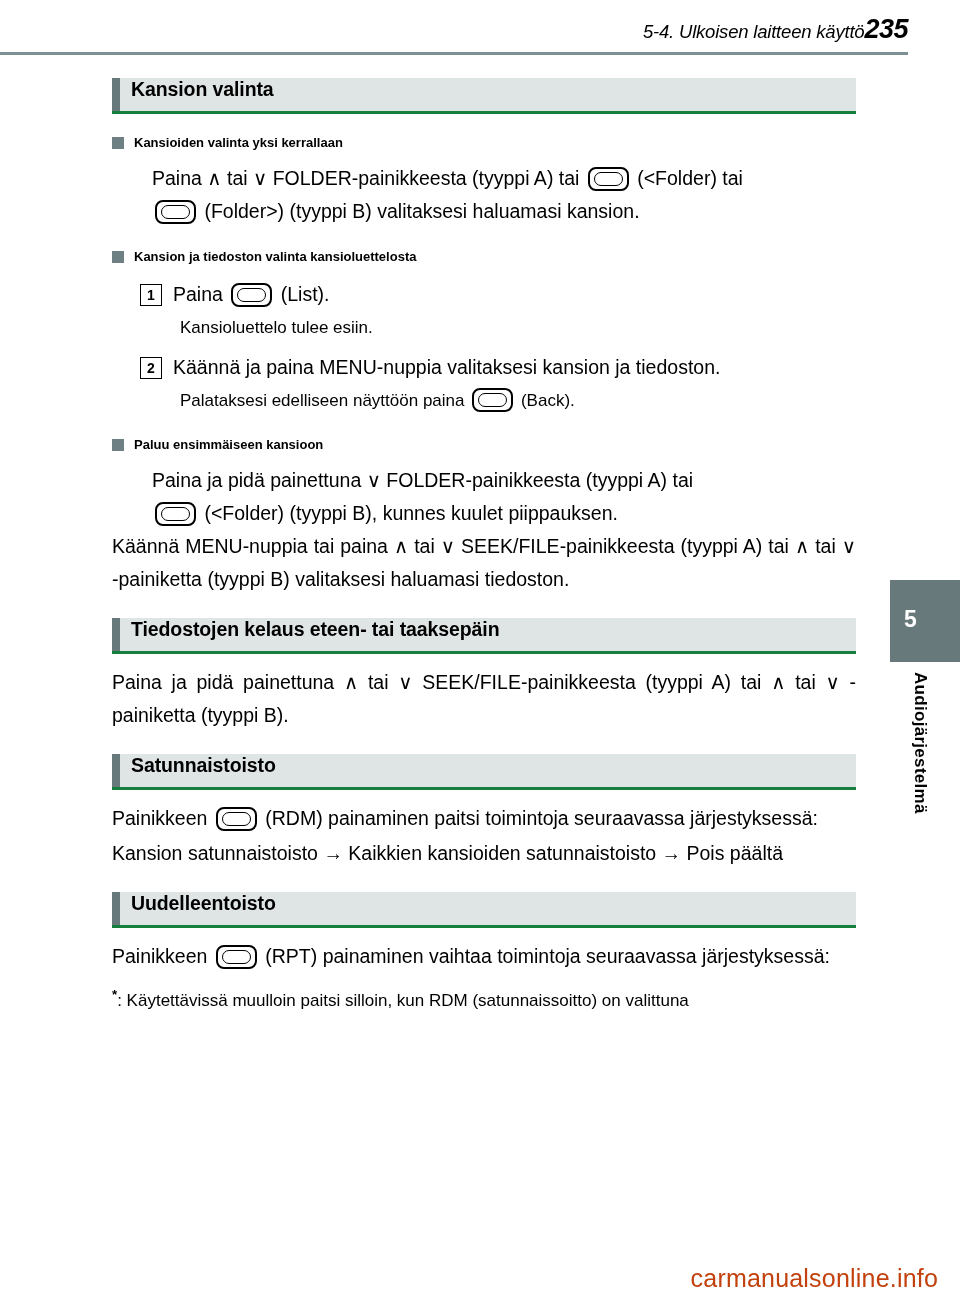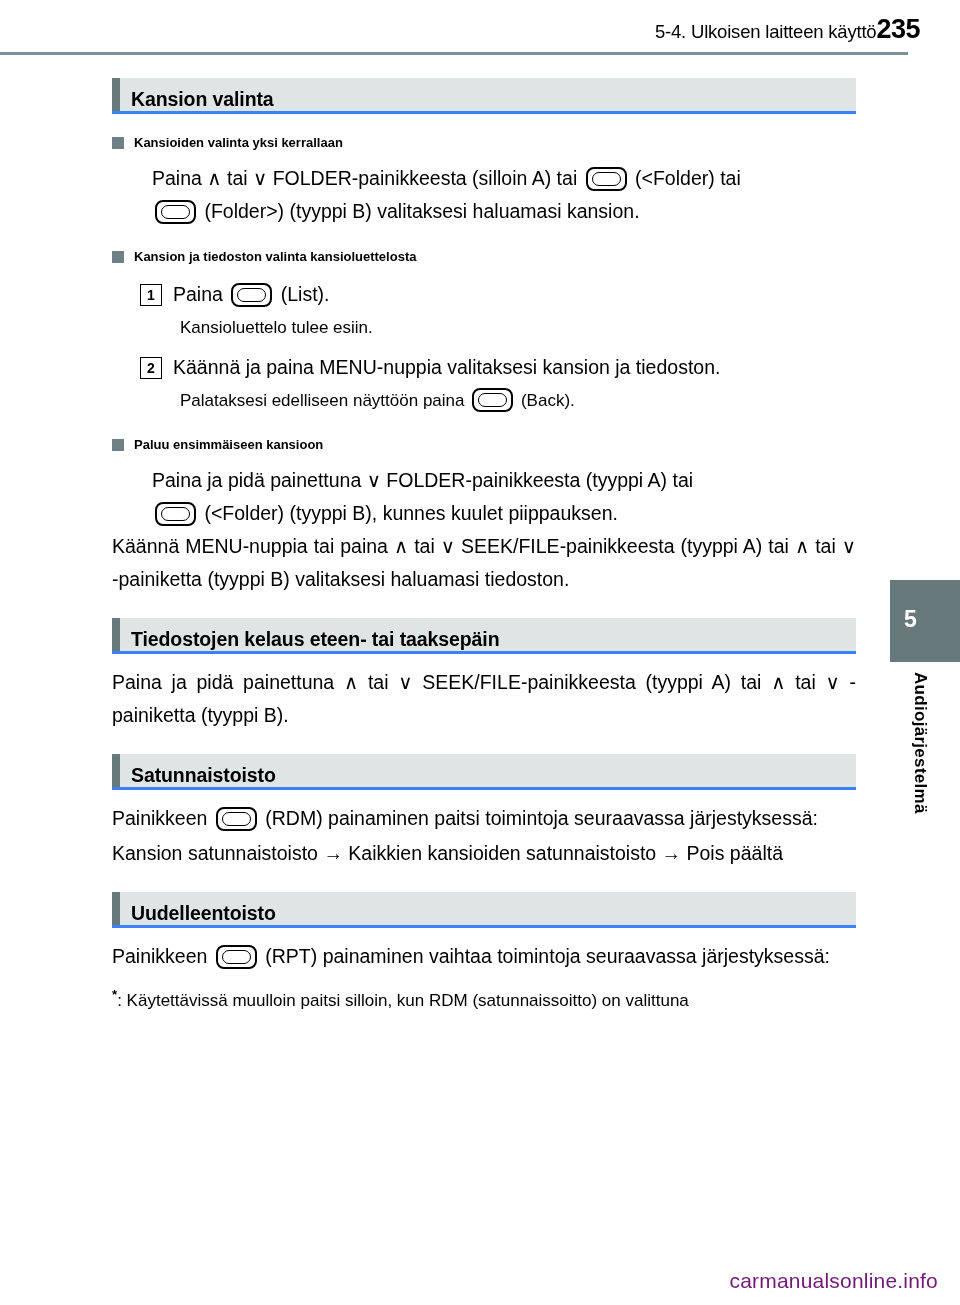--- a/index.html
+++ b/index.html
@@ -13,25 +13,26 @@
     position: relative;
     font-family: "Liberation Sans", sans-serif;
     color: #000000;
     overflow: hidden;
   }
 
   
   .page-header {
     position: absolute;
     top: 14px;
-    left: 12px;
+    left: 0;
     width: 908px;
     display: flex;
     justify-content: flex-end;
     align-items: baseline;
+    font-style: italic;
   }
   .header-title {
     font-size: 18.5px;
     letter-spacing: -0.2px;
     white-space: nowrap;
   }
   .header-pagenum {
     font-size: 27px;
     font-weight: bold;
     letter-spacing: -0.5px;
@@ -81,24 +82,24 @@
     left: 112px;
     top: 78px;
     width: 744px;
   }
 
   
   .sec-head {
     position: relative;
     height: 33px;
     background: #dfe4e4;
-    border-bottom: 3px solid #3b82f6;
+    border-bottom: 3px solid #15803d;
     margin-top: 0;
     display: flex;
-    align-items: flex-end;
+    align-items: flex-start;
   }
   .sec-head-bar {
     width: 8px;
     height: 33px;
     background: #68797c;
     flex: 0 0 auto;
   }
   .sec-head-text {
     font-size: 19.5px;
     font-weight: bold;
@@ -211,22 +212,22 @@
     font-size: 0.78em;
     vertical-align: super;
     font-weight: bold;
   }
 
   
   .watermark {
     position: absolute;
     right: 22px;
     bottom: 12px;
-    font-size: 21px;
-    color: #701a75;
+    font-size: 25px;
+    color: #c2410c;
     letter-spacing: 0.2px;
   }
 </style>
 </head>
 <body>
 
 <div class="page-header">
   <span class="header-title">5-4. Ulkoisen laitteen käyttö</span>
   <span class="header-pagenum">235</span>
 </div>
@@ -243,21 +244,21 @@
     <div class="sec-head-bar"></div>
     <div class="sec-head-text">Kansion valinta</div>
   </div>
 
   <div class="subhead">
     <div class="subhead-bullet"></div>
     <div class="subhead-text">Kansioiden valinta yksi kerrallaan</div>
   </div>
 
   <p class="para indent">
-    <span>Paina ∧ tai ∨ FOLDER-painikkeesta (silloin A) tai</span>
+    <span>Paina ∧ tai ∨ FOLDER-painikkeesta (tyyppi A) tai</span>
     <span class="btn-glyph"><span class="outer"></span><span class="inner"></span></span>
     <span>(&lt;Folder) tai</span>
     <br>
     <span class="btn-glyph"><span class="outer"></span><span class="inner"></span></span>
     <span>(Folder&gt;) (tyyppi B) valitaksesi haluamasi kansion.</span>
   </p>
 
   <div class="subhead">
     <div class="subhead-bullet"></div>
     <div class="subhead-text">Kansion ja tiedoston valinta kansioluettelosta</div>

